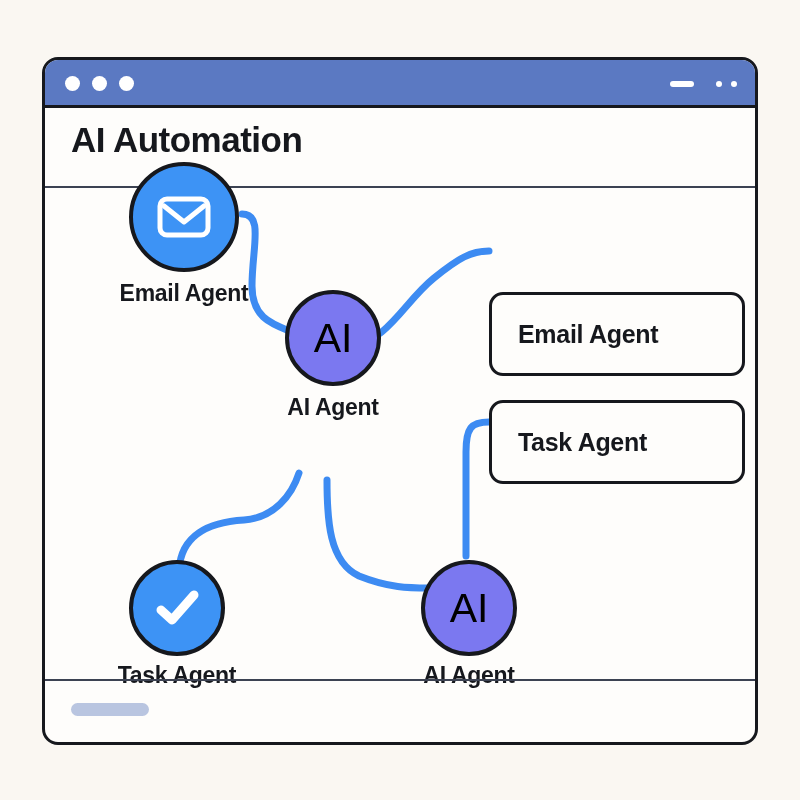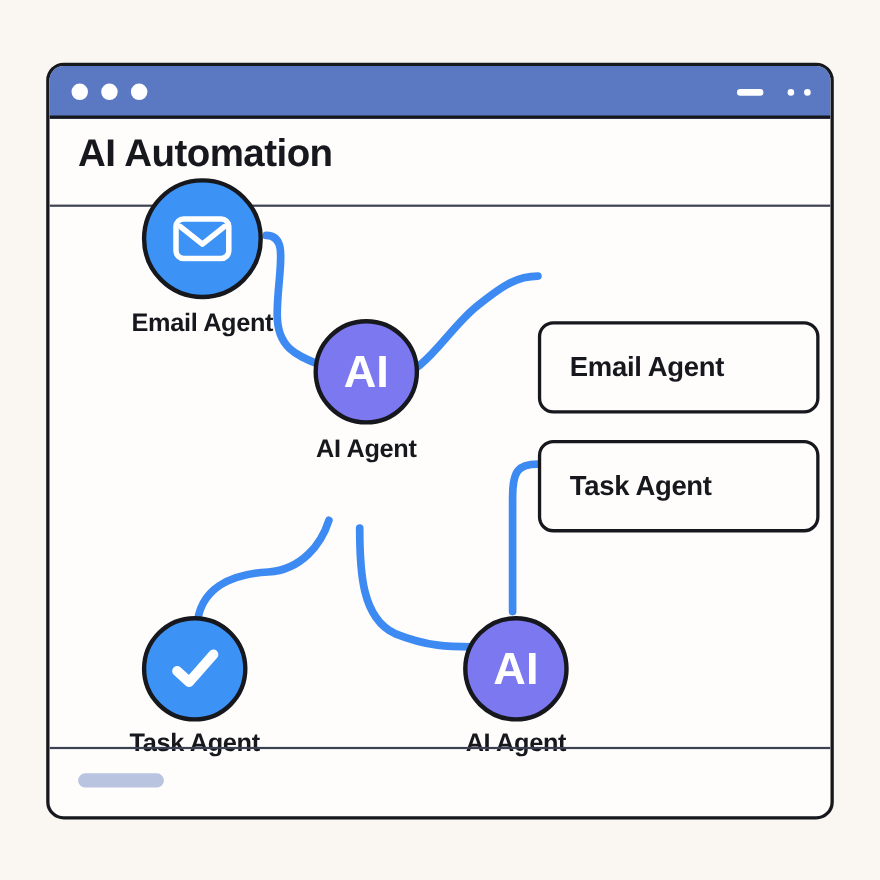--- a/index.html
+++ b/index.html
@@ -136,22 +136,22 @@
     border: 4px solid #16181d;
     box-sizing: border-box;
     display: flex;
     align-items: center;
     justify-content: center;
   }
   .node-circle.blue  { background: #3d93f5; }
   .node-circle.purple{ background: #7b78f0; }
 
   .node-ai-text {
-    color: #ffffff;
-    font-weight: bold;
+    color: #000000;
+    font-weight: normal;
     letter-spacing: 0px;
     line-height: 1;
   }
 
   .node-label {
     position: absolute;
     text-align: center;
     font-size: 23px;
     font-weight: bold;
     color: #16181d;

